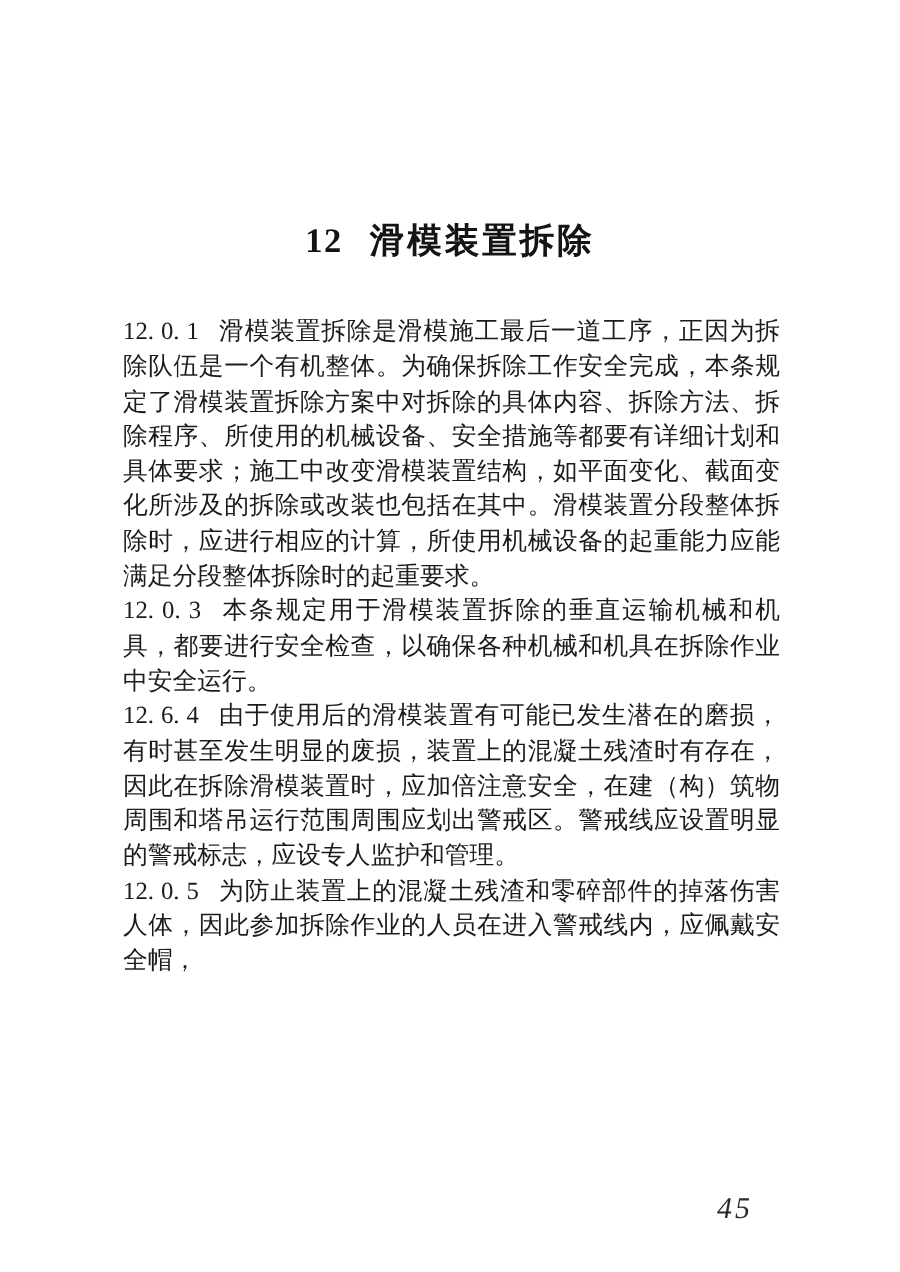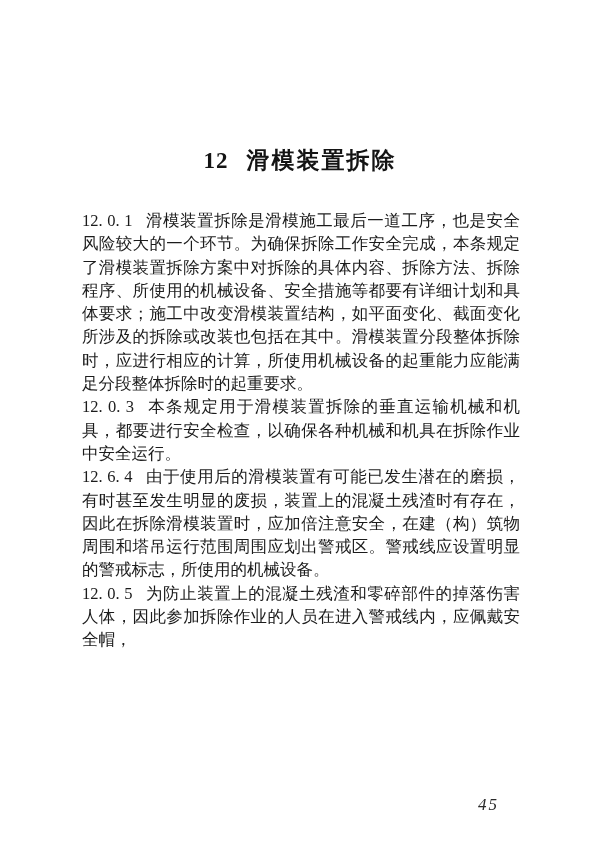--- a/index.html
+++ b/index.html
@@ -47,37 +47,37 @@
   .clause .clause-num {
     font-weight: normal;
     font-family: "Liberation Serif", "DejaVu Serif", serif;
     margin-right: 13px;
     white-space: nowrap;
   }
   .page-number {
     position: absolute;
     top: 795px;
     left: 478px;
-    font-size: 17px;
+    font-size: 20px;
     font-style: italic;
     color: #2a2a2a;
     letter-spacing: 2px;
   }
 </style>
 </head>
 <body>
 
 <div class="page">
 
   <h1 class="chapter-title">
     <span class="chapter-num">12</span><span>滑模装置拆除</span>
   </h1>
 
   <div class="content">
-    <p class="clause"><span class="clause-num">12. 0. 1</span><span>滑模装置拆除是滑模施工最后一道工序，也是安全风险较大的一个环节。为确保拆除工作安全完成，本条规定了滑模装置拆除方案中对拆除的具体内容、拆除方法、拆除程序、所使用的机械设备、安全措施等都要有详细计划和具体要求；施工中改变滑模装置结构，如平面变化、截面变化所涉及的拆除或改装也包括在其中。滑模装置分段整体拆除时，应进行相应的计算，所使用机械设备的起重能力应能满足分段整体拆除时的起重要求。</span></p>
+    <p class="clause"><span class="clause-num">12. 0. 1</span><span>滑模装置拆除是滑模施工最后一道工序，正因为拆除队伍是一个有机整体。为确保拆除工作安全完成，本条规定了滑模装置拆除方案中对拆除的具体内容、拆除方法、拆除程序、所使用的机械设备、安全措施等都要有详细计划和具体要求；施工中改变滑模装置结构，如平面变化、截面变化所涉及的拆除或改装也包括在其中。滑模装置分段整体拆除时，应进行相应的计算，所使用机械设备的起重能力应能满足分段整体拆除时的起重要求。</span></p>
     <p class="clause"><span class="clause-num">12. 0. 3</span><span>本条规定用于滑模装置拆除的垂直运输机械和机具，都要进行安全检查，以确保各种机械和机具在拆除作业中安全运行。</span></p>
-    <p class="clause"><span class="clause-num">12. 6. 4</span><span>由于使用后的滑模装置有可能已发生潜在的磨损，有时甚至发生明显的废损，装置上的混凝土残渣时有存在，因此在拆除滑模装置时，应加倍注意安全，在建（构）筑物周围和塔吊运行范围周围应划出警戒区。警戒线应设置明显的警戒标志，所使用的机械设备。</span></p>
+    <p class="clause"><span class="clause-num">12. 6. 4</span><span>由于使用后的滑模装置有可能已发生潜在的磨损，有时甚至发生明显的废损，装置上的混凝土残渣时有存在，因此在拆除滑模装置时，应加倍注意安全，在建（构）筑物周围和塔吊运行范围周围应划出警戒区。警戒线应设置明显的警戒标志，应设专人监护和管理。</span></p>
     <p class="clause"><span class="clause-num">12. 0. 5</span><span>为防止装置上的混凝土残渣和零碎部件的掉落伤害人体，因此参加拆除作业的人员在进入警戒线内，应佩戴安全帽，</span></p>
   </div>
 
   <div class="page-number">45</div>
 
 </div>
 
 </body></html>

